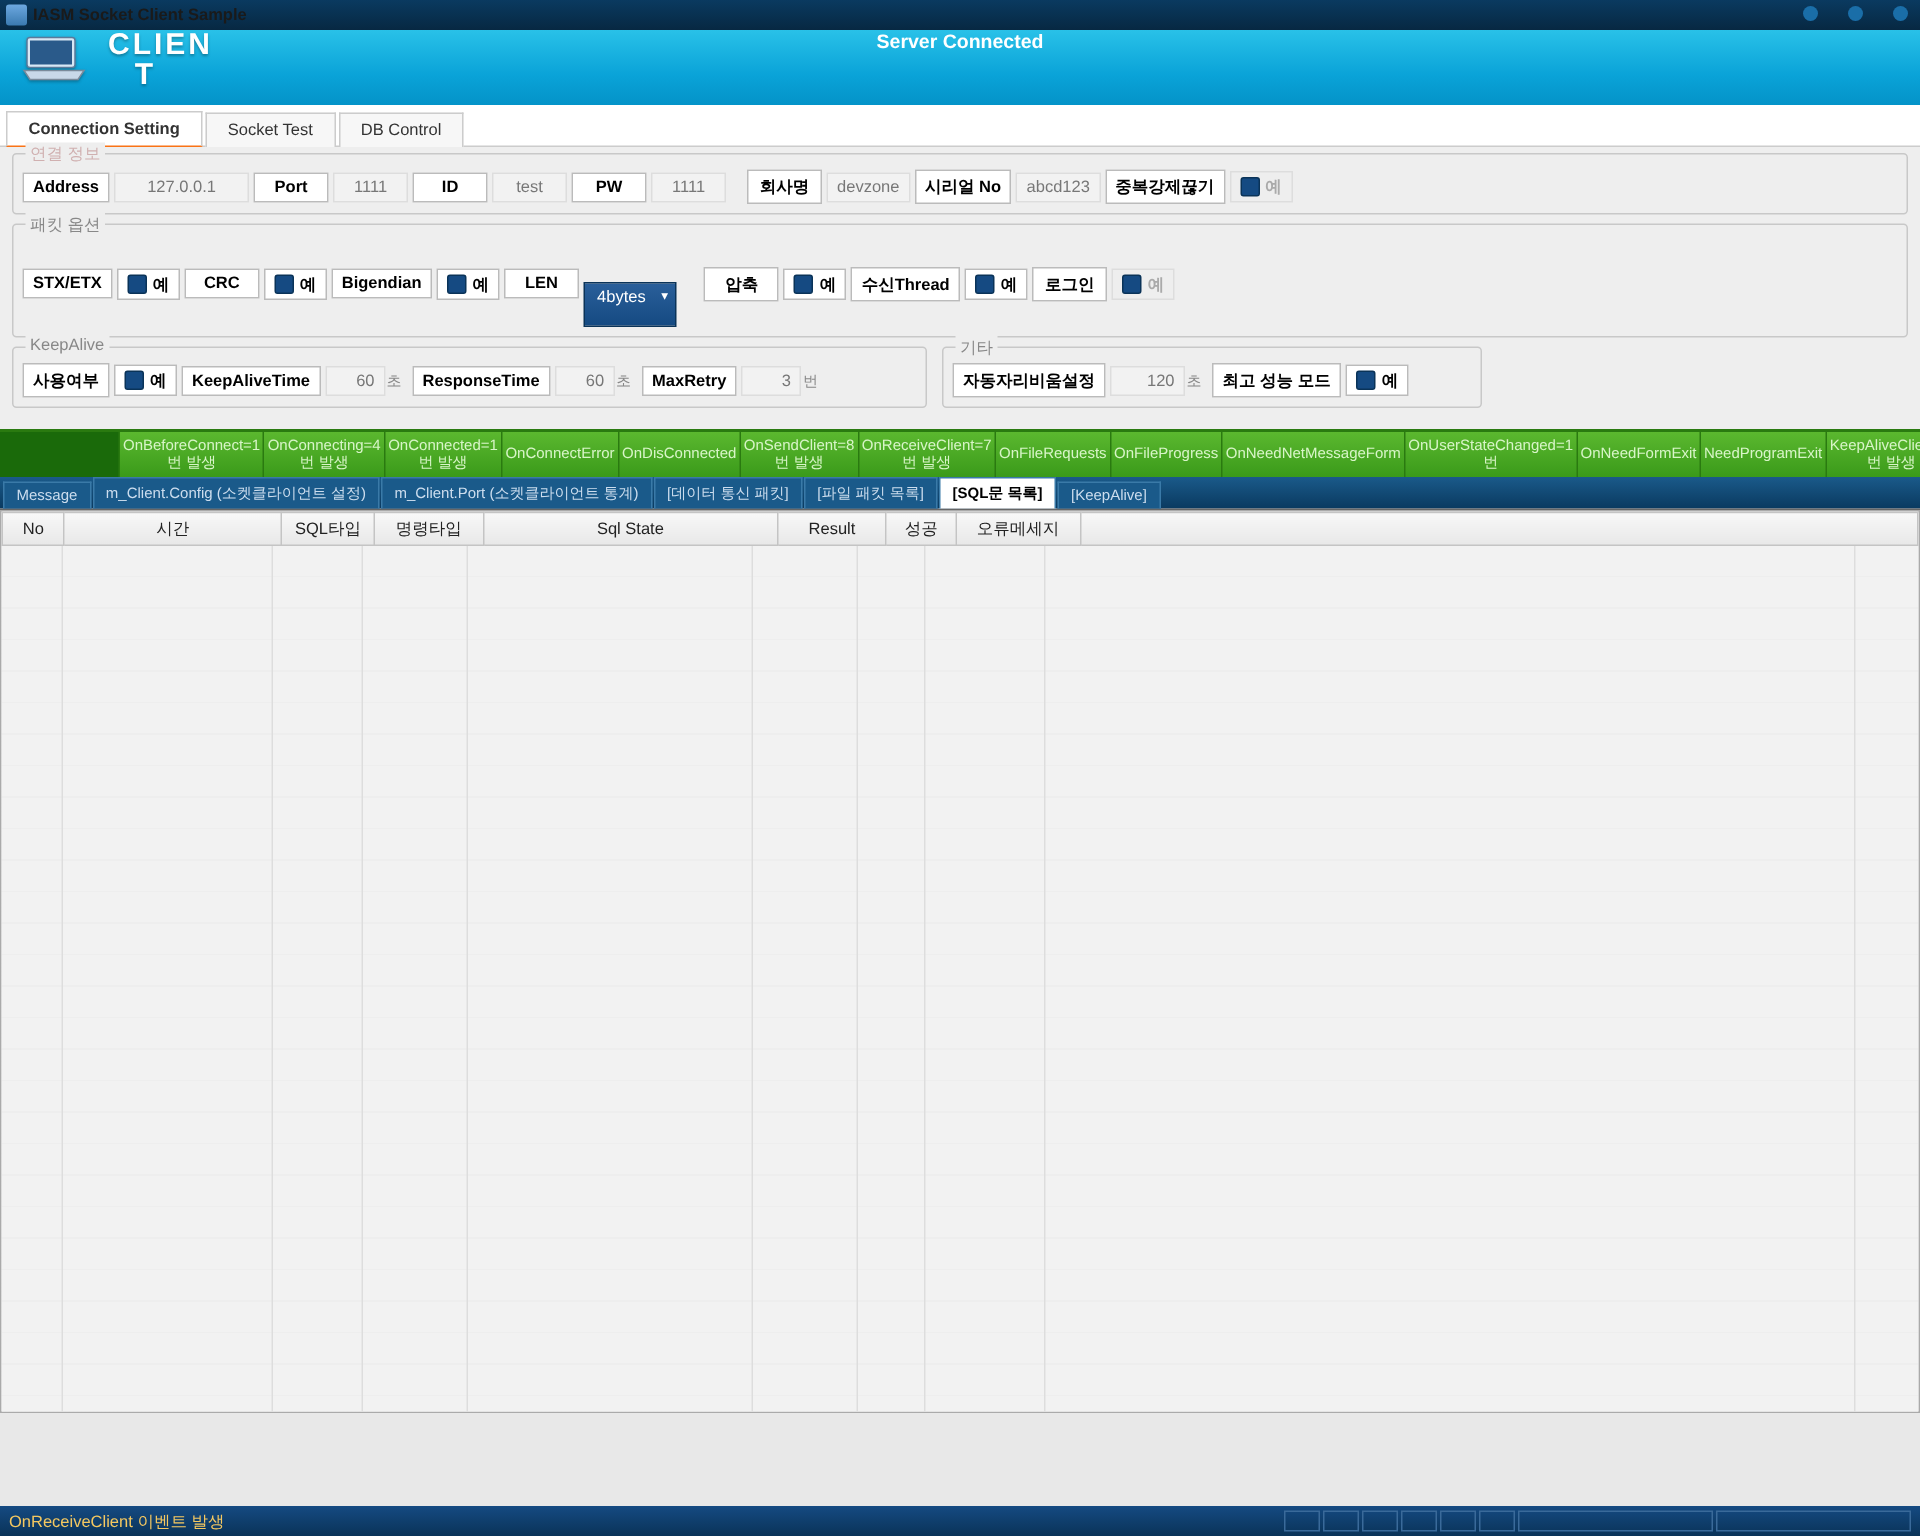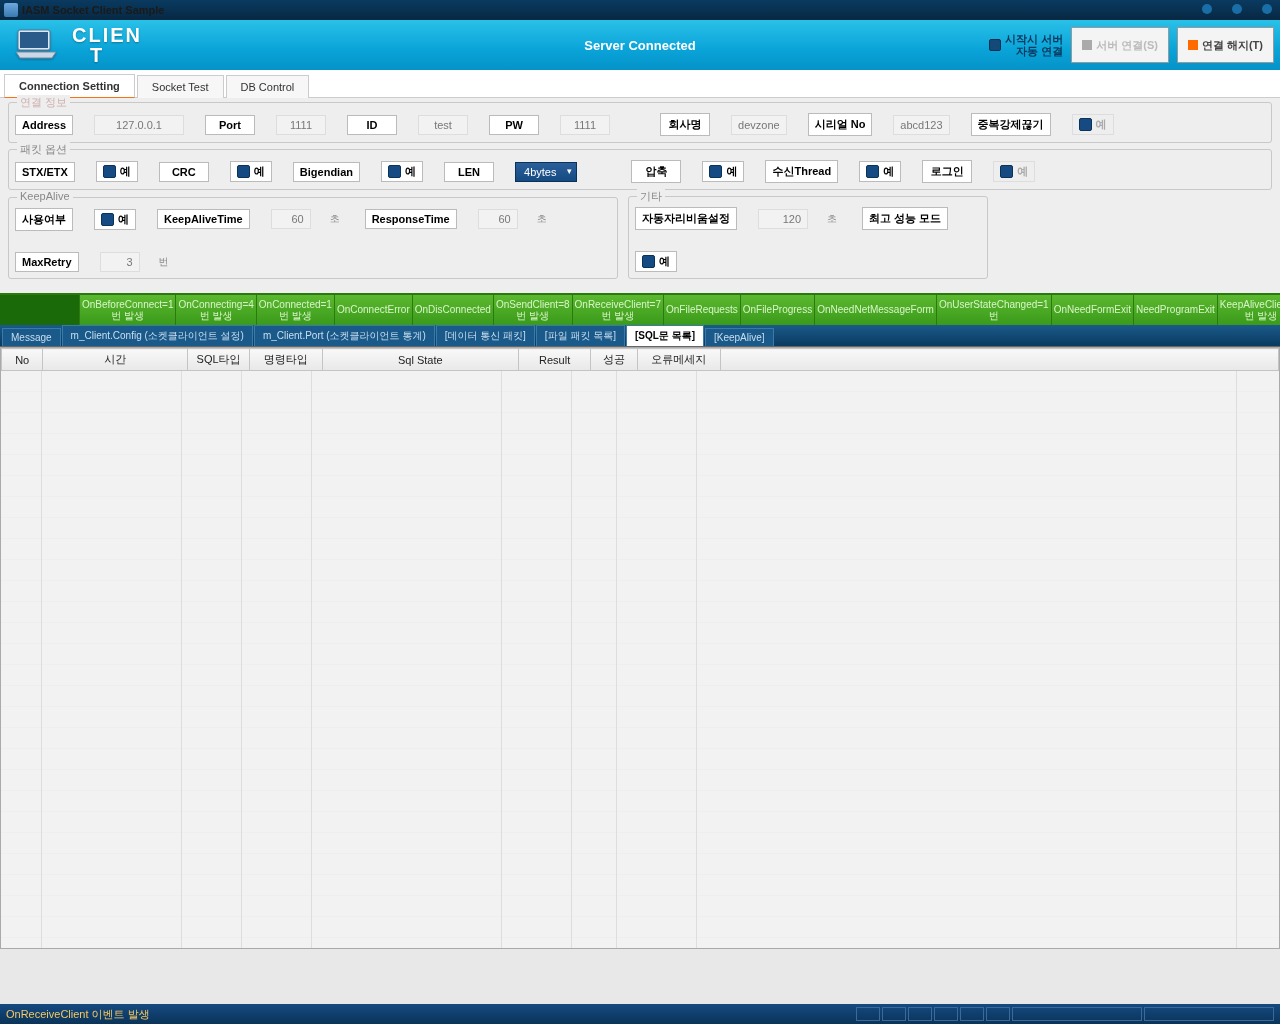--- a/index.html
+++ b/index.html
@@ -4,50 +4,50 @@
 <style>
 * { box-sizing: border-box; margin: 0; padding: 0; font-family: "Malgun Gothic", "Segoe UI", sans-serif; }
 body { background: #e8e8e8; width: 1280px; height: 1024px; overflow: hidden; font-size: 11px; }
 
 .titlebar { height: 20px; background: linear-gradient(#0a3a60, #072842); display: flex; align-items: center; padding: 0 4px; color: #111; position: relative; }
 .titlebar .ticon { width: 14px; height: 14px; margin-right: 4px; background: linear-gradient(#6da8e0,#3a7ab0); border-radius: 2px; }
 .titlebar .ttitle { color: #1a1a1a; font-weight: 600; font-size: 11px; }
 .titlebar .tbtns { position: absolute; right: 8px; top: 4px; display: flex; gap: 20px; }
 .titlebar .tbtns span { width: 10px; height: 10px; border-radius: 50%; background: #1a6ea8; display: inline-block; }
 
-.header { height: 50px; background: linear-gradient(#29c1e8, #0aa3d8 60%, #0493c8); display: flex; align-items: center; color: #fff; position: relative; }
+.header { height: 50px; background: linear-gradient(#29c1e8, #0aa3d8 60%, #0493c8); display: flex; color: #fff; position: relative; }
 .header .logo { width: 60px; height: 40px; margin: 0 6px; display: flex; align-items: center; justify-content: center; }
 .header .logo svg { filter: drop-shadow(0 1px 1px rgba(0,0,0,.3)); }
 .header .brand { font-size: 20px; font-weight: 700; letter-spacing: 2px; color: #fff; text-shadow: 0 1px 2px rgba(0,0,0,.3); line-height: 1; }
 .header .status { position: absolute; left: 50%; transform: translateX(-50%); font-size: 13px; font-weight: 700; color: #fff; }
 .header .right { position: absolute; right: 6px; top: 6px; display: flex; align-items: center; gap: 8px; height: 38px; }
 .header .autochk { display: flex; align-items: center; gap: 4px; font-size: 11px; color: #0a3a60; font-weight: 600; text-align: right; }
 .header .autochk .cb { width: 12px; height: 12px; background: #134a78; border: 1px solid #0a2f50; border-radius: 2px; }
 .header .btn { height: 36px; padding: 0 10px; background: #f4f4f4; border: 1px solid #999; display: flex; align-items: center; gap: 4px; font-size: 11px; font-weight: 600; color: #444; }
 .header .btn.disabled { color: #bbb; }
 .header .btn .sq { width: 10px; height: 10px; }
 .header .btn .sq.grey { background: #aaa; }
 .header .btn .sq.orange { background: #ff6a00; }
 
 .tabs { height: 28px; background: #fff; border-bottom: 1px solid #ccc; display: flex; align-items: flex-end; padding-left: 4px; }
 .tabs .tab { padding: 5px 14px; border: 1px solid #ccc; border-bottom: none; background: #f7f7f7; font-size: 11px; color: #333; margin-right: 2px; position: relative; top: 1px; }
 .tabs .tab.active { background: #fff; border-bottom: 1px solid #f97316; font-weight: 600; }
 
 .panel { background: #eeeeee; padding: 4px 8px 8px; }
-.fs { border: 1px solid #c8c8c8; border-radius: 3px; padding: 10px 6px 6px; margin-bottom: 6px; position: relative; display: flex; flex-wrap: wrap; align-items: center; gap: 21px; }
+.fs { border: 1px solid #c8c8c8; border-radius: 3px; padding: 10px 6px 6px; margin-bottom: 6px; position: relative; display: flex; flex-wrap: wrap; align-items: center; gap: 3px; }
 .fs .legend { position: absolute; top: -8px; left: 8px; background: #eeeeee; padding: 0 3px; font-size: 11px; color: #888; }
 .fs.double { display: flex; gap: 10px; padding: 0; border: none; }
 .fs.double > .fs { flex: 1; margin-bottom: 0; }
 
 .lbl { background: #fff; border: 1px solid #bbb; padding: 3px 6px; font-size: 11px; font-weight: 700; min-width: 50px; text-align: center; }
 .val { background: #f2f2f2; border: 1px solid #ddd; padding: 3px 6px; font-size: 11px; color: #777; min-width: 50px; text-align: center; }
 .cb { width: 13px; height: 13px; background: #154a82; border: 1px solid #0a3358; border-radius: 2px; display: inline-block; vertical-align: middle; }
 .cbwrap { background: #fff; border: 1px solid #bbb; padding: 2px 6px; display: flex; align-items: center; gap: 4px; font-size: 11px; font-weight: 600; }
 .cbwrap.plain { background: transparent; border: 1px solid #ddd; }
-.sel { background: linear-gradient(#2a5f9a,#154a82); color: #fff; border: 1px solid #0a3358; padding: 3px 20px 3px 8px; font-size: 11px; position: relative; }
+.sel { background: linear-gradient(#2a5f9a,#154a82); color: #fff; border: 1px solid #0a3358; padding: 3px 20px 13px 8px; font-size: 11px; position: relative; margin-top: 28px; }
 .sel::after { content: "▾"; position: absolute; right: 5px; top: 3px; font-size: 9px; }
 .unit { font-size: 10px; color: #888; margin-left: -2px; margin-right: 4px; }
 
 .events { height: 32px; background: linear-gradient(#5bb82f,#3a9a1a); display: flex; border-top: 2px solid #2a7a10; }
 .events .ev { flex: 1; border-right: 1px solid #2a7a10; color: #d8f5c8; font-size: 10px; display: flex; align-items: center; justify-content: center; text-align: center; padding: 2px; line-height: 1.15; }
 .events .ev.first { background: #1a6a0a; min-width: 80px; max-width: 80px; }
 
 .subtabs { height: 22px; background: linear-gradient(#1a5a8a,#0a3a60); display: flex; align-items: flex-end; padding-left: 2px; border-bottom: 1px solid #666; }
 .subtabs .st { padding: 3px 8px; background: #1a5a8a; color: #cde; border: 1px solid #3a7aa8; border-bottom: none; font-size: 10px; margin-right: 1px; }
 .subtabs .st.active { background: #fff; color: #000; font-weight: 600; }
@@ -79,35 +79,20 @@
 <div class="header">
   <div class="logo">
     <svg width="48" height="34" viewBox="0 0 48 34">
       <rect x="6" y="2" width="32" height="20" rx="2" fill="#d8e8f5" stroke="#5a7a9a"></rect>
       <rect x="8" y="4" width="28" height="16" fill="#2a5a8a"></rect>
       <path d="M4 24 L44 24 L40 30 L8 30 Z" fill="#c8d8e8" stroke="#7a8a9a"></path>
     </svg>
   </div>
   <div class="brand" style="width:50px;text-align:center;">CLIEN<br>T</div>
   <div class="status">Server Connected</div>
-  <div class="right">
-    <div class="autochk">
-      <span class="cb"></span>
-      <span style="white-space:pre-line;line-height:1.1">시작시 서버
-자동 연결</span>
-    </div>
-    <div class="btn disabled">
-      <span class="sq grey"></span>
-      <span>서버 연결(S)</span>
-    </div>
-    <div class="btn">
-      <span class="sq orange"></span>
-      <span>연결 해지(T)</span>
-    </div>
-  </div>
 </div>
 
 <div class="tabs" id="toptabs">
     <div class="tab active">Connection Setting</div>
     <div class="tab">Socket Test</div>
     <div class="tab">DB Control</div>
   </div>
 
 <div class="panel">
 

